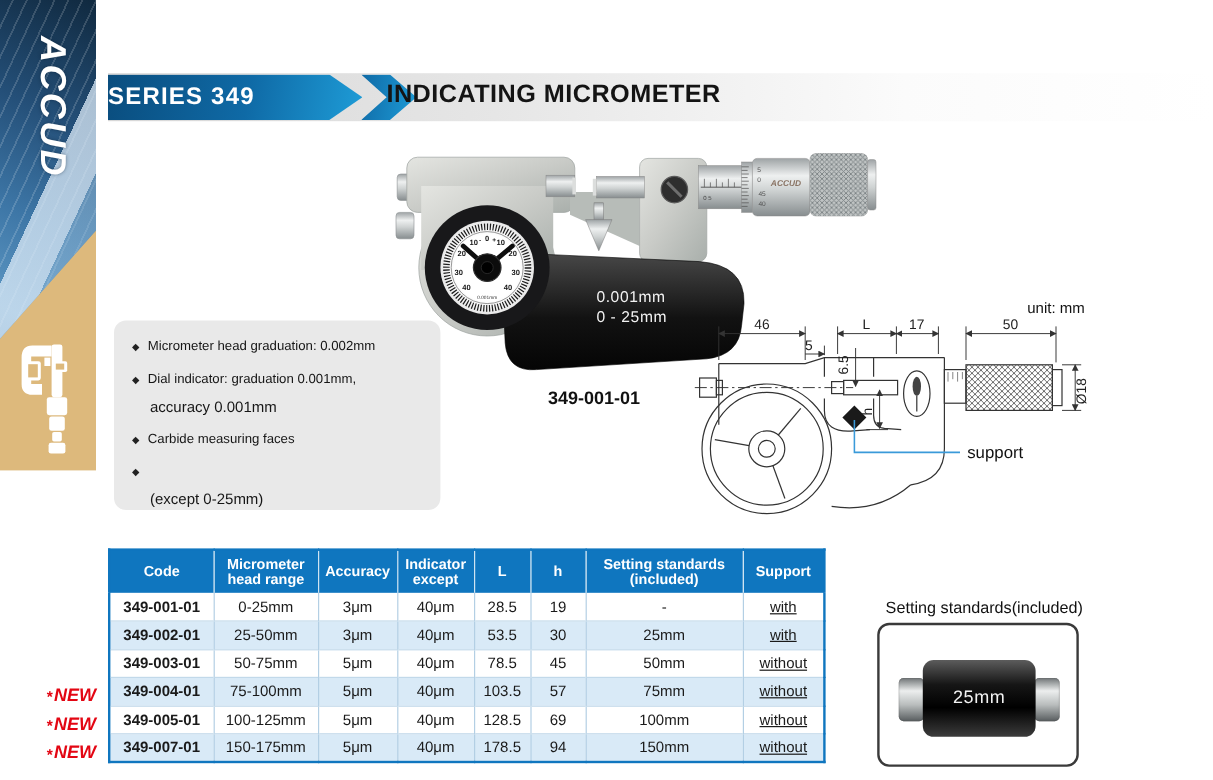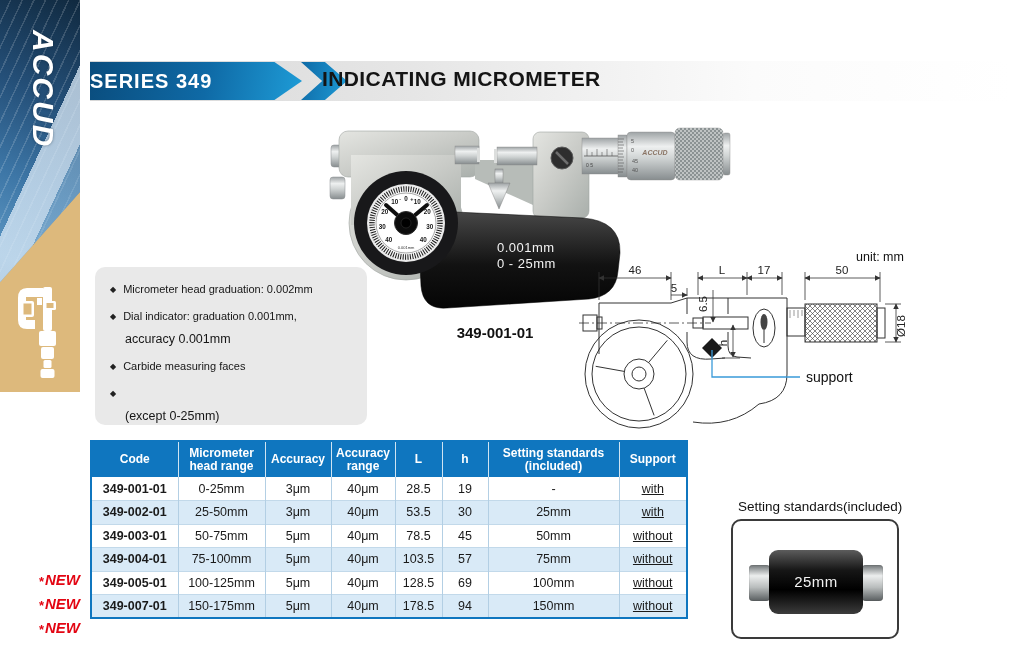--- a/index.html
+++ b/index.html
@@ -44,21 +44,21 @@
   .feat-item { display:flex; gap:7px; margin-bottom:8px; }
   .feat-bullet { font-size:8px; color:#222; line-height:19px; }
   .feat-text { font-size:11px; color:#161616; line-height:19px; }
   .feat-cont { padding-left:15px; font-size:12.5px; color:#161616; line-height:19px; margin:-4px 0 8px 0; }
 
   
   .caption { left:430px; top:324px; width:130px; text-align:center;
     font-size:15px; font-weight:bold; color:#111; }
 
   
-  .spec-table { left:90px; top:440px; }
+  .spec-table { left:90px; top:457px; }
   table { border-collapse:collapse; table-layout:fixed; width:596px;
     border:2px solid #0f76bf; }
   th { background:#0f76bf; color:#fff; font-size:12px; font-weight:bold;
     line-height:13px; height:36px; padding:2px 2px; border-right:1px solid #cfe4f2; text-align:center; vertical-align:middle; }
   th:last-child { border-right:none; }
   td { font-size:12.5px; color:#1a1a1a; text-align:center; height:23.5px;
     padding:0 2px; border-right:1px solid #b3cfe4; }
   td:last-child { border-right:none;text-decoration:underline; }
   tbody tr:nth-child(even) { background:#d9eaf7; }
   tbody tr + tr td { border-top:1px solid #c2d9ea; }
@@ -346,21 +346,21 @@
         <col style="width:47px">
           <col style="width:46px">
           <col style="width:131px">
           <col style="width:68px">
       </colgroup>
       <thead>
         <tr>
           <th>Code</th>
           <th>Micrometer head range</th>
           <th>Accuracy</th>
-          <th>Accuracy range</th>
+          <th>Indicator except</th>
           <th>L</th>
           <th>h</th>
           <th>Setting standards (included)</th>
           <th>Support</th>
         </tr>
       </thead>
       <tbody>
 
       <tr>
           <td class="code">349-001-01</td>

